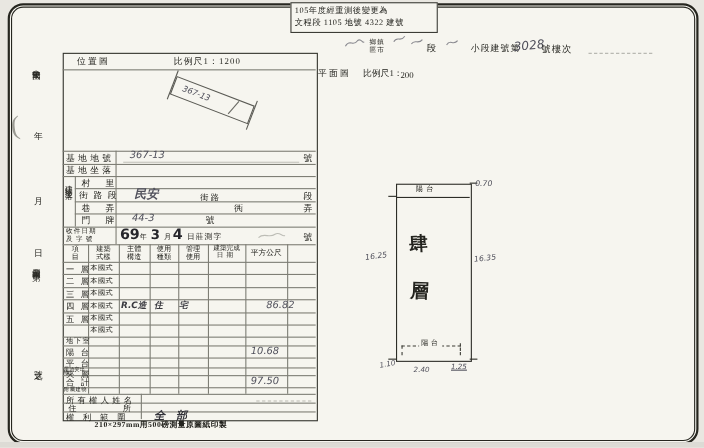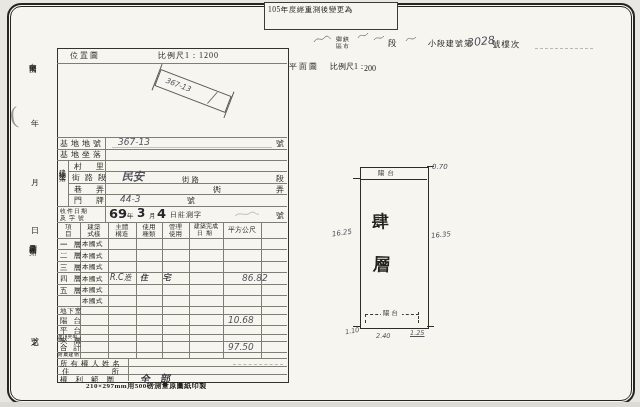--- a/index.html
+++ b/index.html
@@ -22,20 +22,21 @@
 <body>
 
 <div id="screen">
 
   <div class="page">
     <div class="page-inner"></div>
   </div>
 
   <div class="a" style="left:264px;top:2px;width:126px;height:24px;border:1px solid #3c3c36;background:#f6f5ef;padding:1px 3px;">
     <div class="t" style="font-size:7.5px;letter-spacing:.5px;line-height:11px;">105年度經重測後變更為</div>
+    <div class="t" style="font-size:7.5px;letter-spacing:.5px;line-height:11px;">文程段 1105 地號 4322 建號</div>
   </div>
 
 
   <svg class="a" style="left:312px;top:33px;" width="20" height="12">
       <path class="sk" d="M2,9 C6,2 9,10 13,4 16,1 18,7 19,5"></path>
     </svg>
   <div class="a" style="left:336px;top:36px;">
     <div class="t" style="font-size:6px;line-height:6.5px;letter-spacing:1px;">鄉鎮</div>
     <div class="t" style="font-size:6px;line-height:6.5px;letter-spacing:1px;">區市</div>
   </div>
@@ -181,21 +182,21 @@
   <div class="a t" style="left:82px;top:241px;font-size:6.5px;letter-spacing:.5px;">本國式</div>
 
   <div class="a t" style="left:60px;top:252px;font-size:7.5px;letter-spacing:6px;">二層</div>
   <div class="a t" style="left:82px;top:252.5px;font-size:6.5px;letter-spacing:.5px;">本國式</div>
 
   <div class="a t" style="left:60px;top:263.5px;font-size:7.5px;letter-spacing:6px;">三層</div>
   <div class="a t" style="left:82px;top:264px;font-size:6.5px;letter-spacing:.5px;">本國式</div>
 
   <div class="a t" style="left:60px;top:275px;font-size:7.5px;letter-spacing:6px;">四層</div>
   <div class="a t" style="left:82px;top:275.5px;font-size:6.5px;letter-spacing:.5px;">本國式</div>
-  <div class="a hw" style="left:110px;top:274px;font-size:8px;font-weight:400;color:#3a3a40;">R.C造</div>
+  <div class="a hw" style="left:110px;top:274px;font-size:8px;font-weight:700;color:#3a3a40;">R.C造</div>
   <div class="a hw" style="left:140px;top:274px;font-size:8px;font-weight:700;color:#3a3a40;letter-spacing:6px;">住 宅</div>
   <div class="a hw" style="left:242px;top:273.5px;font-size:9px;">86.82</div>
 
   <div class="a t" style="left:60px;top:286.5px;font-size:7.5px;letter-spacing:6px;">五層</div>
   <div class="a t" style="left:82px;top:287px;font-size:6.5px;letter-spacing:.5px;">本國式</div>
 
   <div class="a t" style="left:60px;top:313px;font-size:7.5px;letter-spacing:6px;margin-top:24px;">夾層</div>
   <div class="a t" style="left:82px;top:298px;font-size:6.5px;letter-spacing:.5px;">本國式</div>
 
   <div class="a t" style="left:60px;top:307.5px;font-size:6.5px;letter-spacing:1px;">地下室</div>

